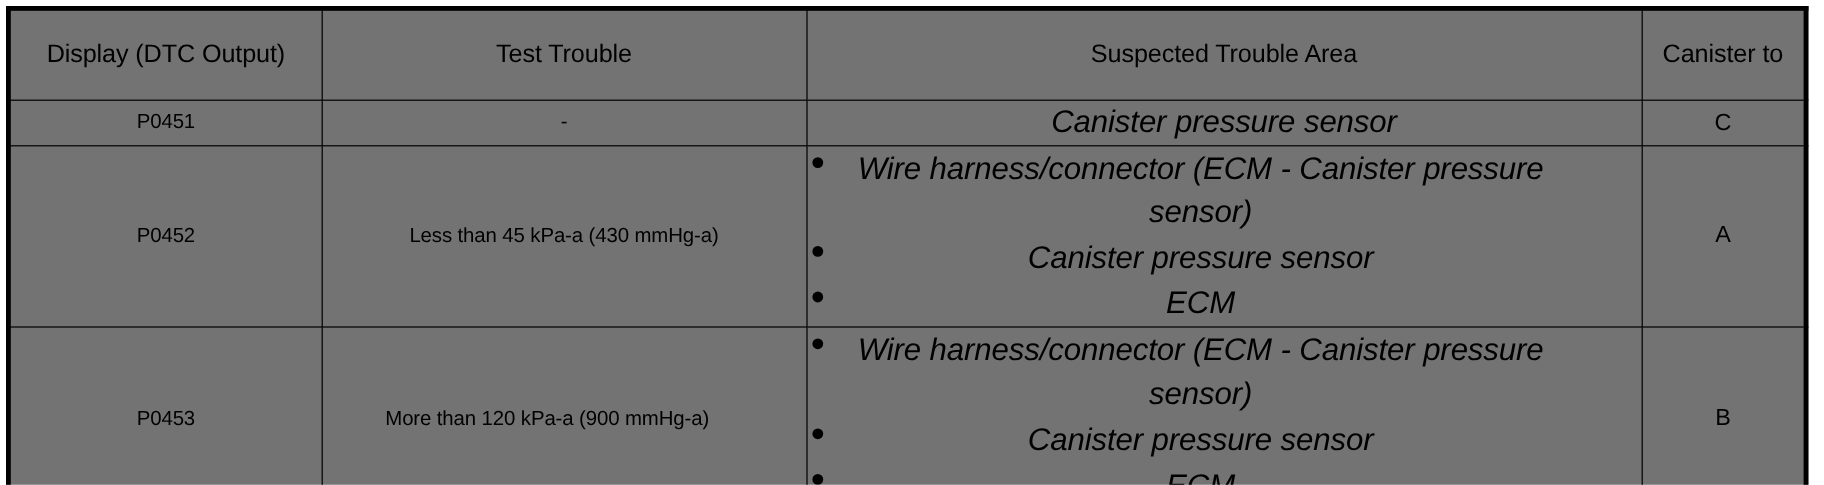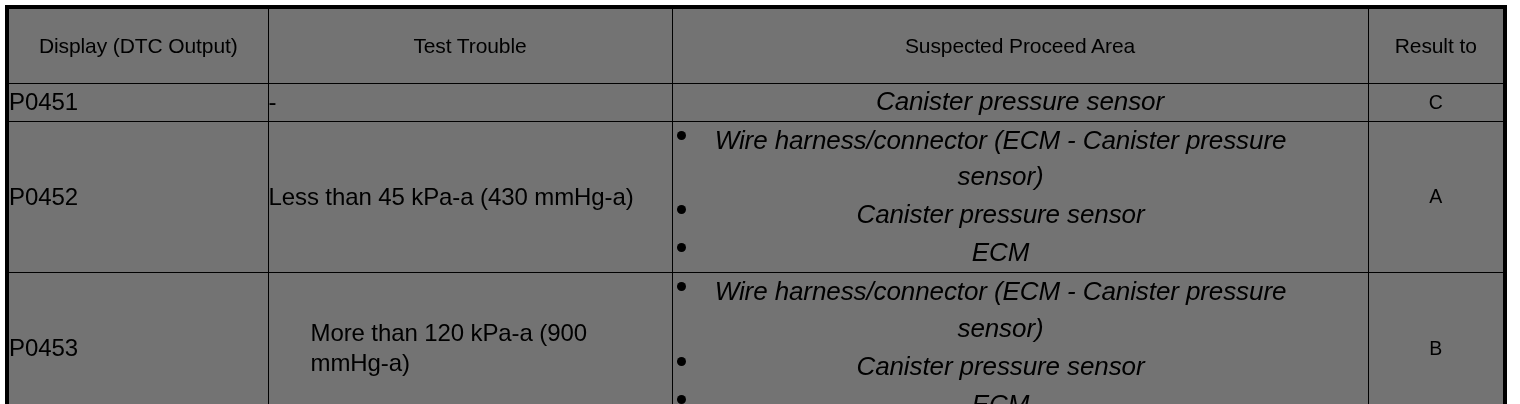--- a/index.html
+++ b/index.html
@@ -55,22 +55,22 @@
     font-size: 21px;
     font-weight: bold;
     text-align: center;
     line-height: 1.22;
     letter-spacing: -0.1px;
     padding: 2px 6px;
   }
 
   
   .cell-center {
-    text-align: left;
-    font-size: 24px;
+    text-align: center;
+    font-size: 17px;
     line-height: 1.26;
     padding: 4px 8px;
     letter-spacing: -0.1px;
   }
   .cell-proceed {
     text-align: center;
     font-size: 19.5px;
     letter-spacing: -0.1px;
   }
   .cell-trouble {
@@ -122,22 +122,22 @@
       <col class="c-display">
       <col class="c-result">
       <col class="c-trouble">
       <col class="c-proceed">
     </colgroup>
 
     <thead>
       <tr>
         <th>Display (DTC Output)</th>
         <th>Test Trouble</th>
-        <th>Suspected Proceed Area</th>
-        <th>Result to</th>
+        <th>Suspected Trouble Area</th>
+        <th>Canister to</th>
       </tr>
     </thead>
 
     <tbody>
 
       <tr class="row-1">
         <td class="cell-center">P0451</td>
         <td class="cell-center">-</td>
         <td class="cell-trouble">
           <span class="plain-text">Canister pressure sensor</span>

